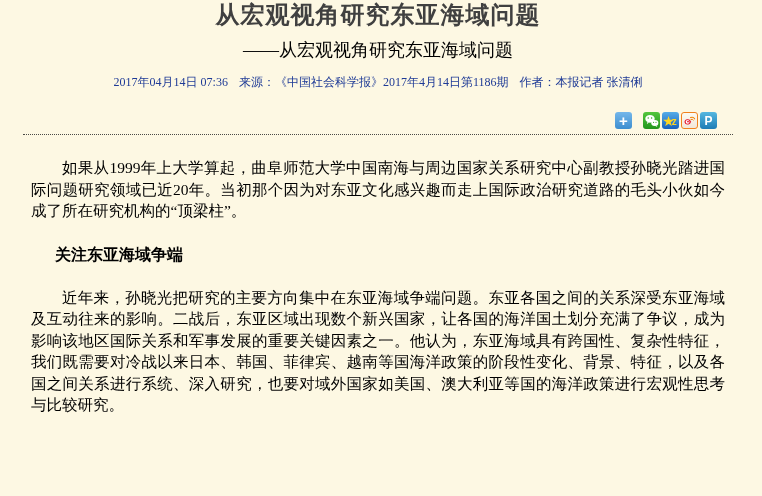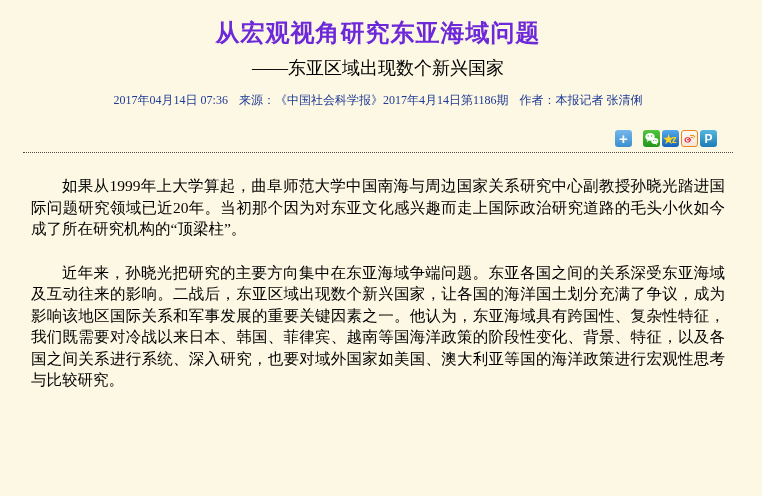--- a/index.html
+++ b/index.html
@@ -12,26 +12,25 @@
     position: relative;
     width: 762px;
     height: 496px;
     background: #FDF8E3;
     overflow: hidden;
     box-sizing: border-box;
     padding: 0 29px 0 23px;
   }
   .title {
     margin: 0;
-    padding-top: 18px;
     text-align: center;
     font-size: 24px;
     line-height: 30px;
     font-weight: bold;
-    color: #6d28d9;
+    color: #404040;
     letter-spacing: 1px;
   }
   .subtitle {
     margin: 8px 0 0 0;
     text-align: center;
     font-size: 18px;
     line-height: 24px;
     font-weight: normal;
     color: #000;
   }
@@ -105,21 +104,21 @@
     text-indent: 2em;
   }
 </style>
 </head>
 <body>
 
 <div class="page">
 
   <h1 class="title">从宏观视角研究东亚海域问题</h1>
 
-  <h2 class="subtitle">——东亚区域出现数个新兴国家</h2>
+  <h2 class="subtitle">——从宏观视角研究东亚海域问题</h2>
 
   <div class="meta">
     <span>2017年04月14日 07:36</span>
     <span>来源：《中国社会科学报》2017年4月14日第1186期</span>
     <span>作者：本报记者 张清俐</span>
   </div>
 
   <div class="share-row">
     <div class="sicon plus">
       <span>+</span>
@@ -151,16 +150,17 @@
     </div>
     <div class="sicon pengyou">
       <span>P</span>
     </div>
   </div>
 
   <hr class="divider">
 
   <div class="article">
     <p>如果从1999年上大学算起，曲阜师范大学中国南海与周边国家关系研究中心副教授孙晓光踏进国际问题研究领域已近20年。当初那个因为对东亚文化感兴趣而走上国际政治研究道路的毛头小伙如今成了所在研究机构的“顶梁柱”。</p>
+    <h3>关注东亚海域争端</h3>
     <p>近年来，孙晓光把研究的主要方向集中在东亚海域争端问题。东亚各国之间的关系深受东亚海域及互动往来的影响。二战后，东亚区域出现数个新兴国家，让各国的海洋国土划分充满了争议，成为影响该地区国际关系和军事发展的重要关键因素之一。他认为，东亚海域具有跨国性、复杂性特征，我们既需要对冷战以来日本、韩国、菲律宾、越南等国海洋政策的阶段性变化、背景、特征，以及各国之间关系进行系统、深入研究，也要对域外国家如美国、澳大利亚等国的海洋政策进行宏观性思考与比较研究。</p>
   </div>
 
 </div>
 
 </body></html>

